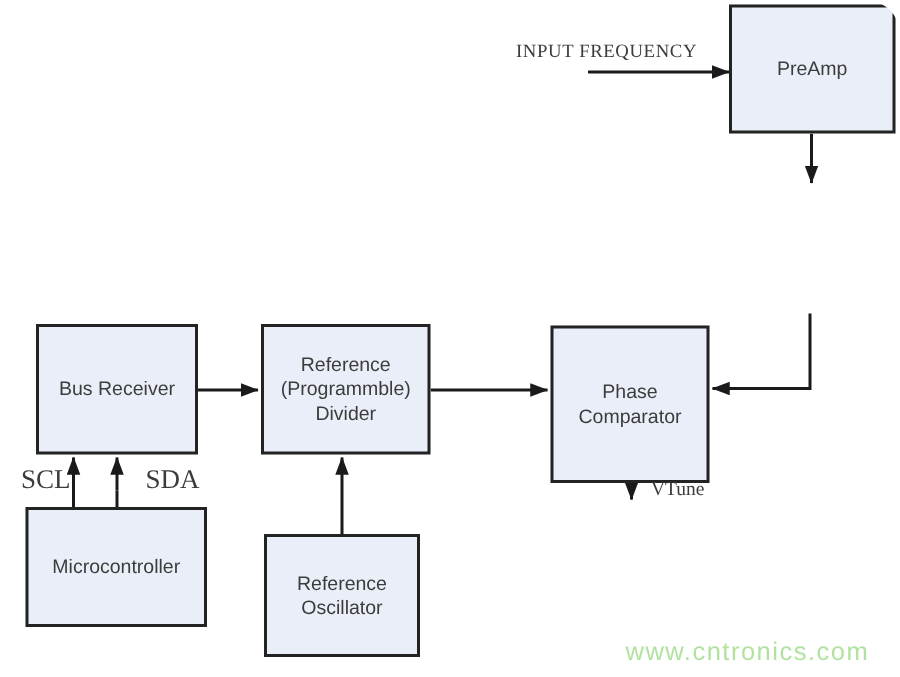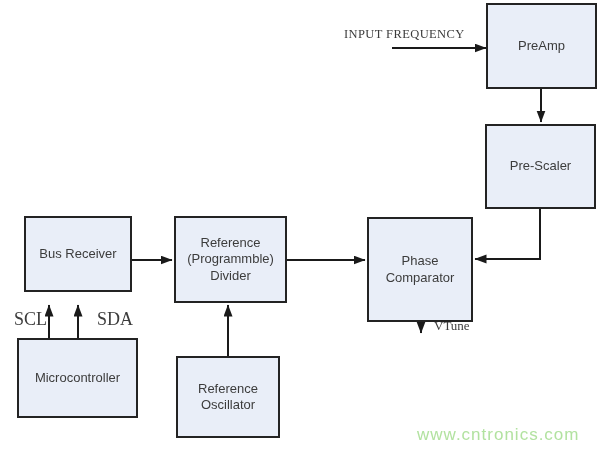--- a/index.html
+++ b/index.html
@@ -9,20 +9,21 @@
     --text-color:#3c3c3c;
     --watermark-color:#b2e2a0;
   }
   html,body{margin:0;padding:0;background:#ffffff;}
   .stage{
     position:relative;
     width:600px;height:451px;
     background:#ffffff;
     font-family:"Liberation Sans", sans-serif;
     overflow:hidden;
+    border-radius:23px;
   }
   .box{
     position:absolute;
     box-sizing:border-box;
     background:var(--box-fill);
     border:2px solid var(--box-border);
     display:flex;
     align-items:center;
     justify-content:center;
     text-align:center;
@@ -82,27 +83,22 @@
     <path class="conn" d="M78,327 L78,351" marker-end="url(#ah)"></path>
     <path class="conn" d="M228,356 L228,305" marker-end="url(#ah)"></path>
   </svg>
 
   <div class="box" style="left:486px;top:3px;width:111px;height:86px">
     <div>
       <span class="line">PreAmp</span>
     </div>
   </div>
 
-  <div class="box" style="left:485px;top:124px;width:111px;height:85px">
-    <div>
-      <span class="line">Pre-Scaler</span>
-    </div>
-  </div>
 
-  <div class="box" style="left:24px;top:216px;width:108px;height:76px">
+  <div class="box" style="left:24px;top:216px;width:108px;height:87px">
     <div>
       <span class="line">Bus Receiver</span>
     </div>
   </div>
 
   <div class="box" style="left:174px;top:216px;width:113px;height:87px">
     <div>
       <span class="line">Reference</span>
       <span class="line">(Programmble)</span>
       <span class="line">Divider</span>

